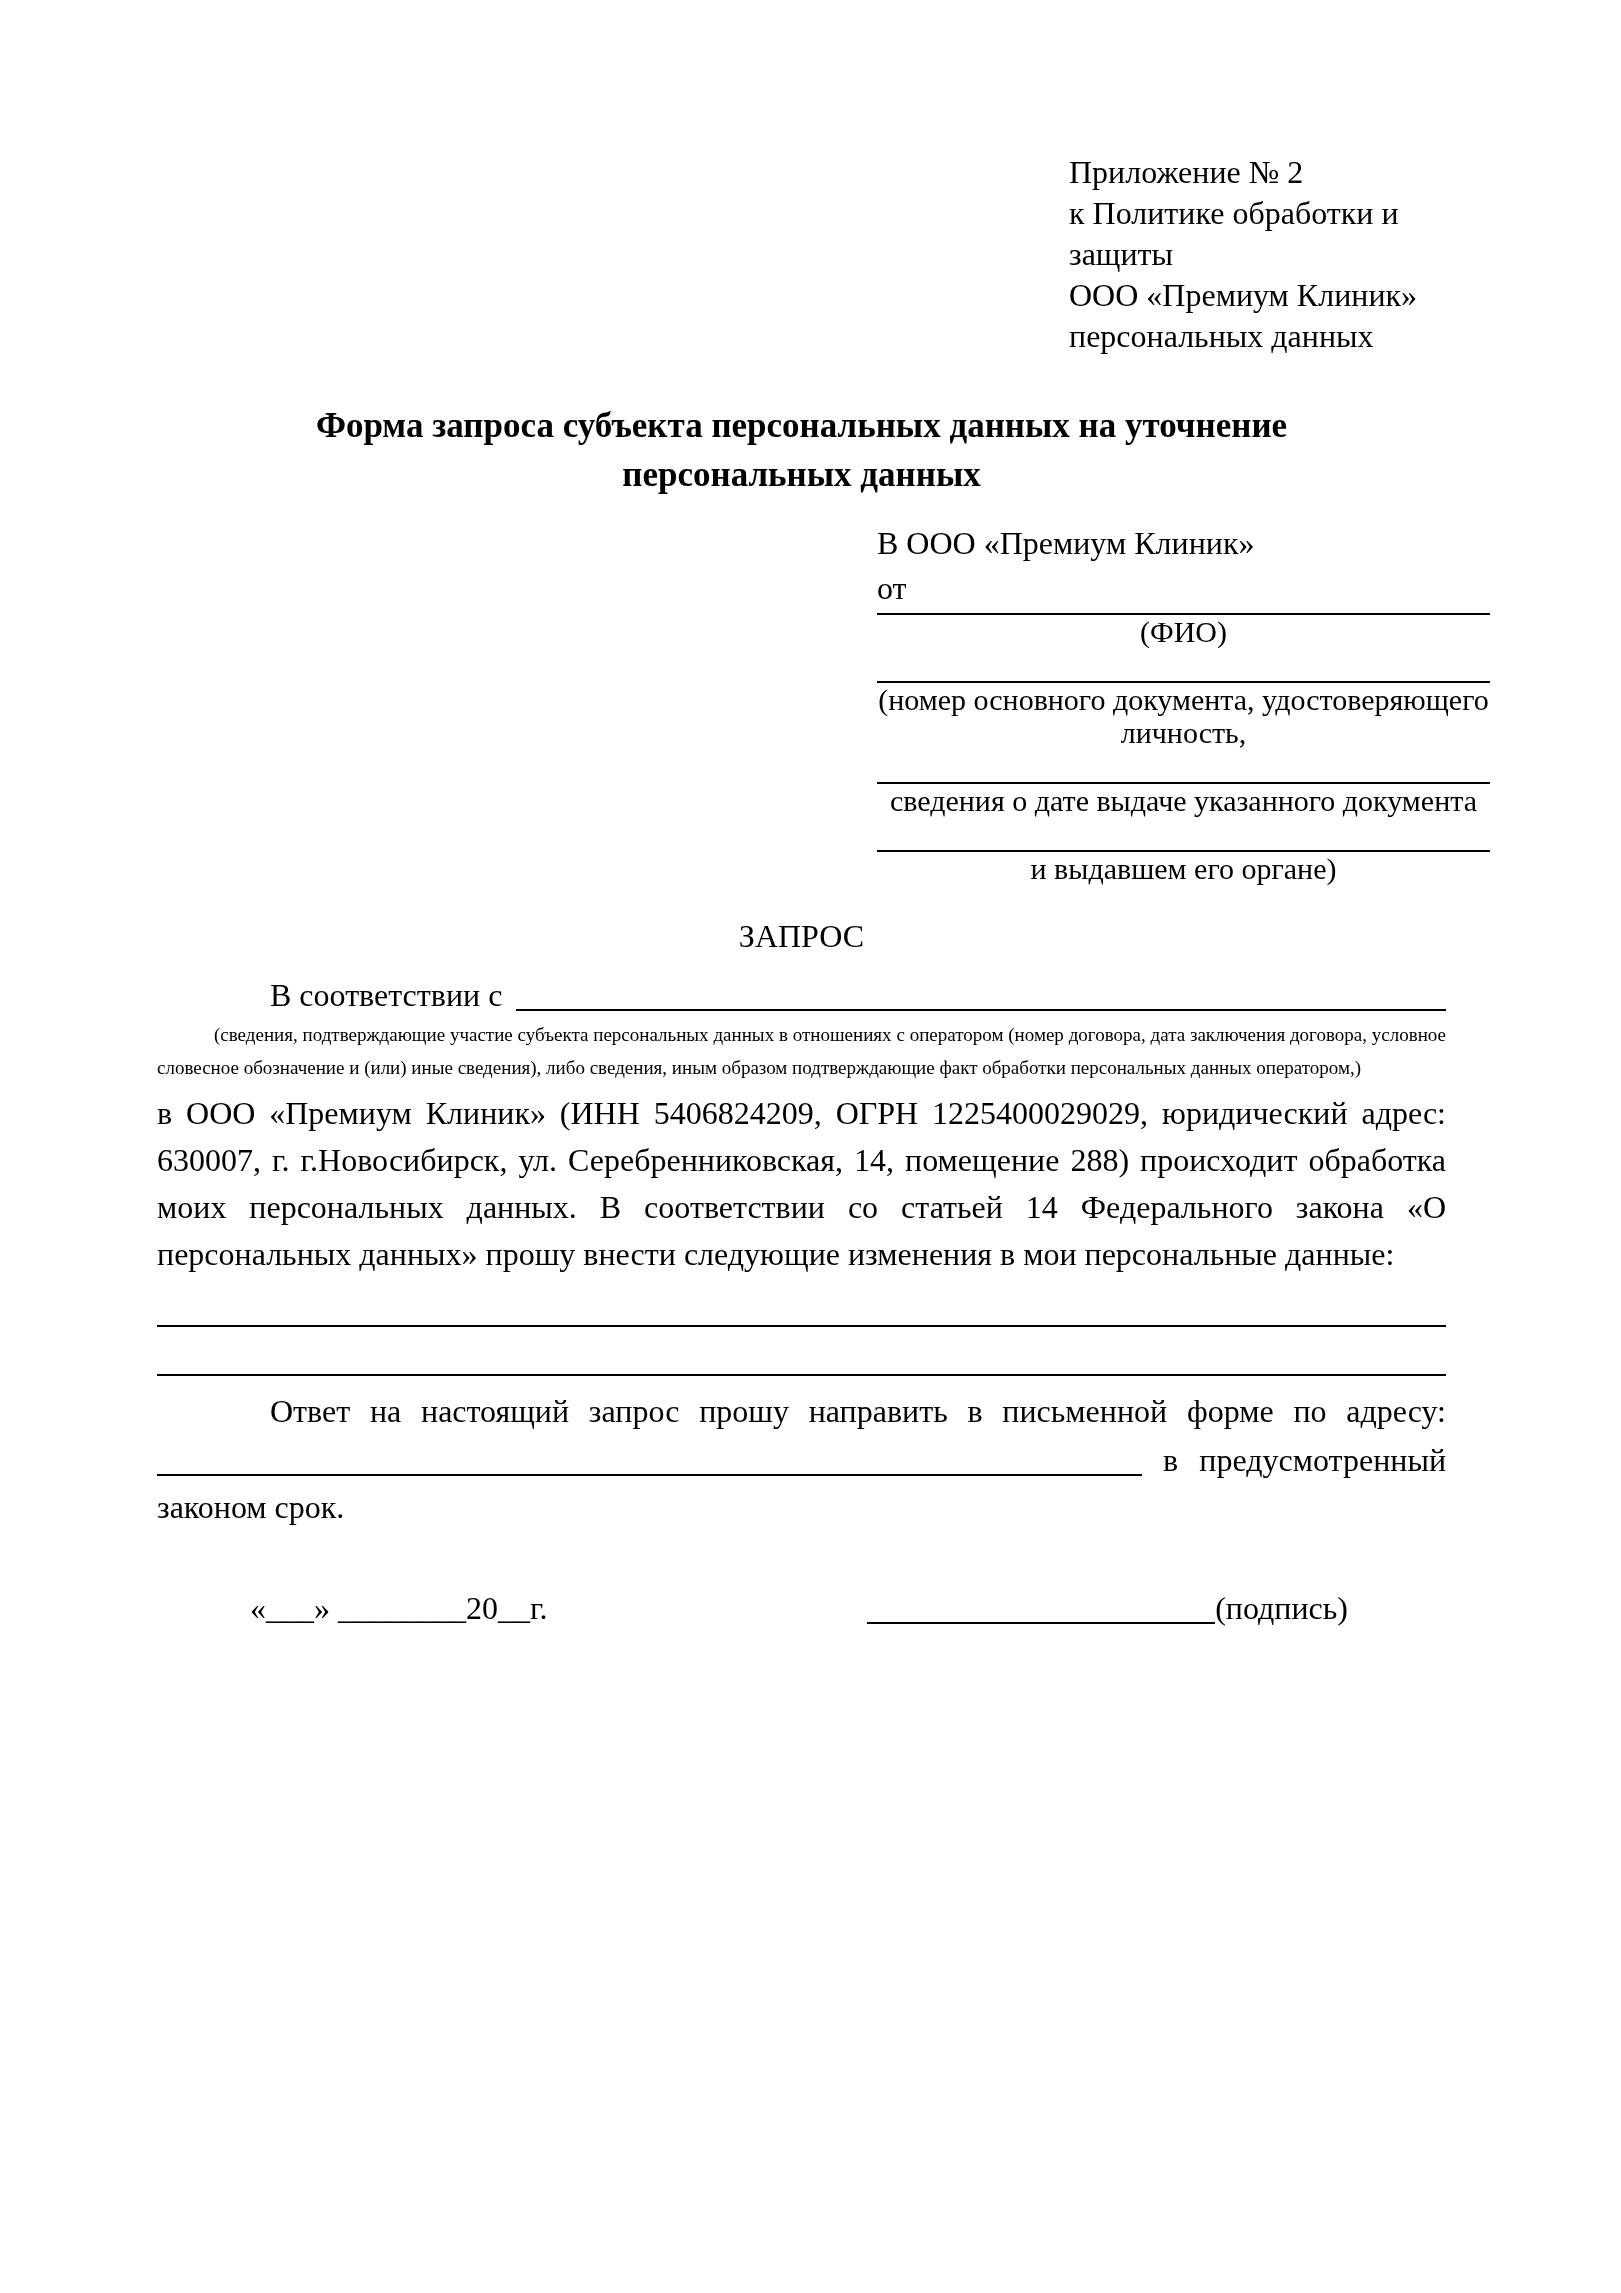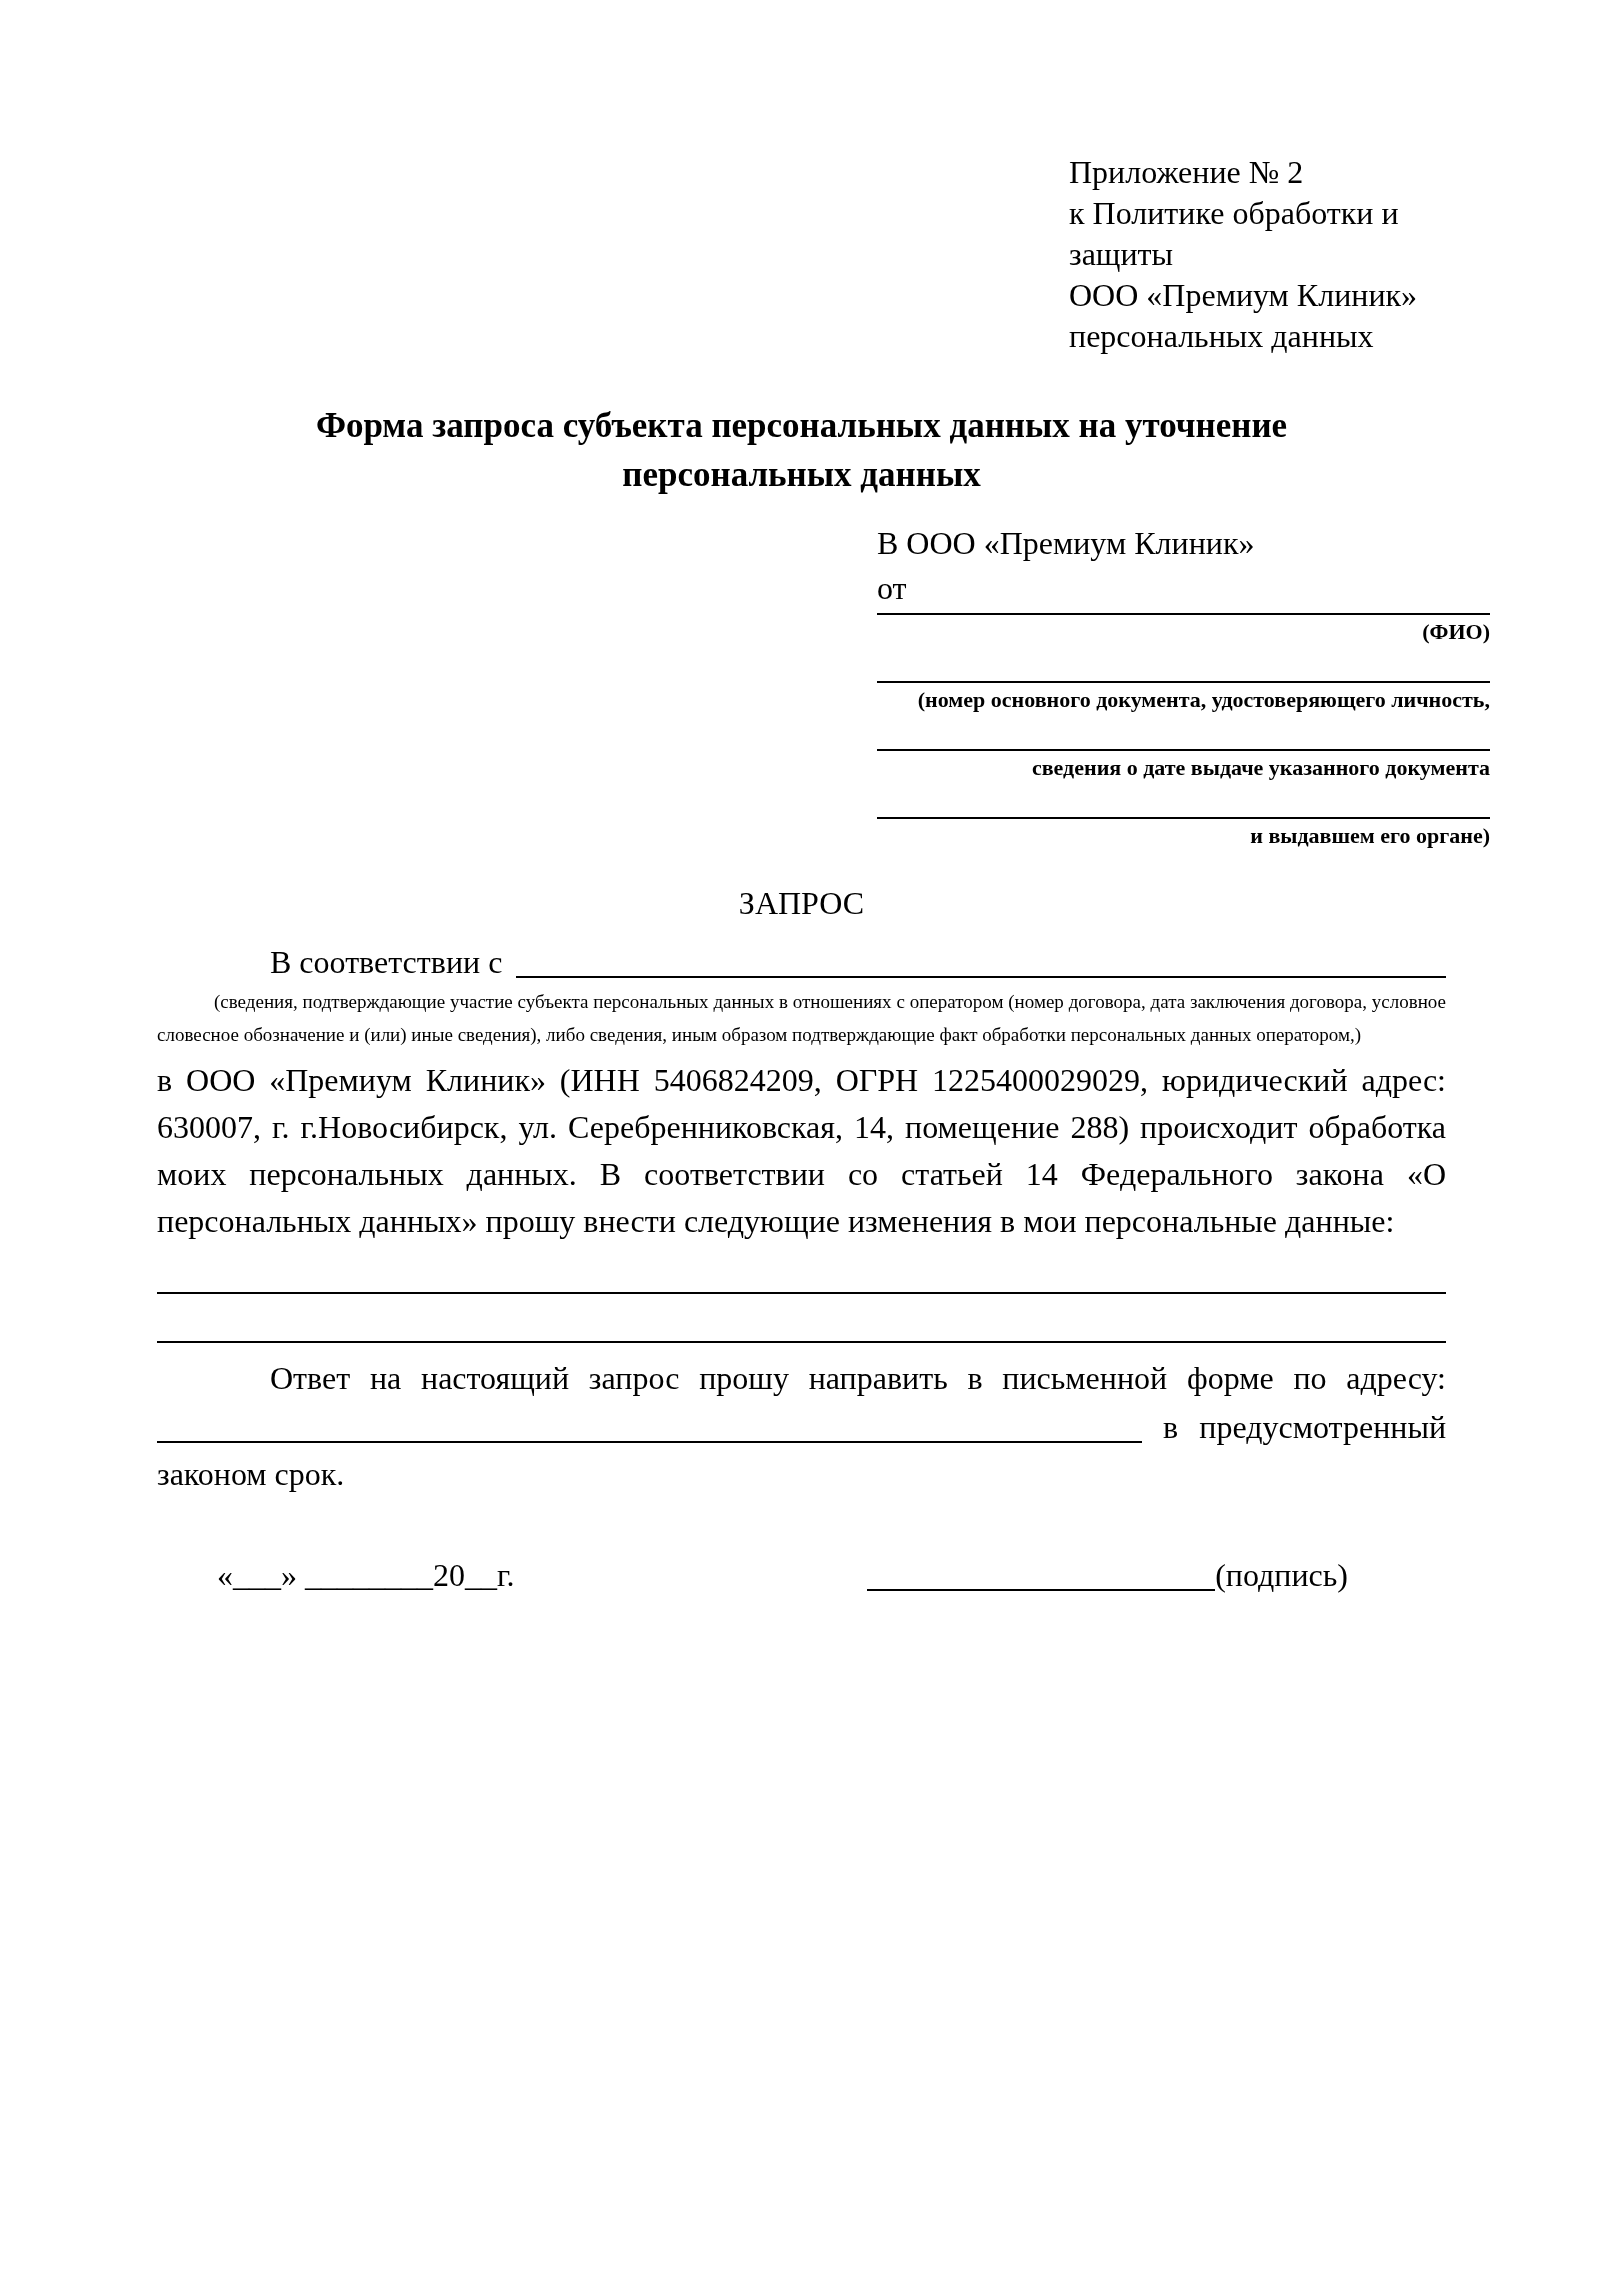--- a/index.html
+++ b/index.html
@@ -24,24 +24,23 @@
     text-align: center;
     font-weight: bold;
     font-size: 35px;
     line-height: 49px;
   }
   
   .addressee { width: 613px; margin-left: 720px; margin-top: 21.6px; line-height: 45px; }
   .field .fill-line { border-bottom: 2px solid #000; height: 35px; }
   .field.first .fill-line { height: 4.9px; }
   .field .caption {
-    font-size: 22px;
+    font-size: 30px;
     line-height: 33px;
-    text-align: right;
-    font-weight: bold;
+    text-align: center;
   }
   
   .request-heading { text-align: center; margin-top: 29px; line-height: 45px; }
   .intro-row { display: flex; margin-top: 14px; line-height: 45px; }
   .intro-row .prefix { margin-left: 113px; white-space: nowrap; padding-right: 13.7px; }
   .intro-row .grow-line { flex: 1; border-bottom: 2.9px solid #000; margin-bottom: 7.8px; }
   .fine-print {
     font-size: 19px;
     line-height: 33px;
     text-align: justify;
@@ -67,21 +66,21 @@
   .reply-line2 .addr-line { width: 985px; border-bottom: 2.9px solid #000; margin-bottom: 7.8px; }
   .reply-line3 { line-height: 47px; }
   
   .sign-row {
     display: flex;
     justify-content: space-between;
     align-items: flex-end;
     margin-top: 54px;
     line-height: 47px;
   }
-  .sign-row .date-part { margin-left: 60px; white-space: nowrap; }
+  .sign-row .date-part { margin-left: 93px; white-space: nowrap; }
   .sig-part { display: flex; align-items: flex-end; margin-right: 98px; }
   .sig-part .sig-line { width: 348px; border-bottom: 2.9px solid #000; margin-bottom: 7.8px; }
 </style>
 </head>
 <body>
 
 <div class="page">
 
   <div class="header-block">
     <div>Приложение № 2</div>

